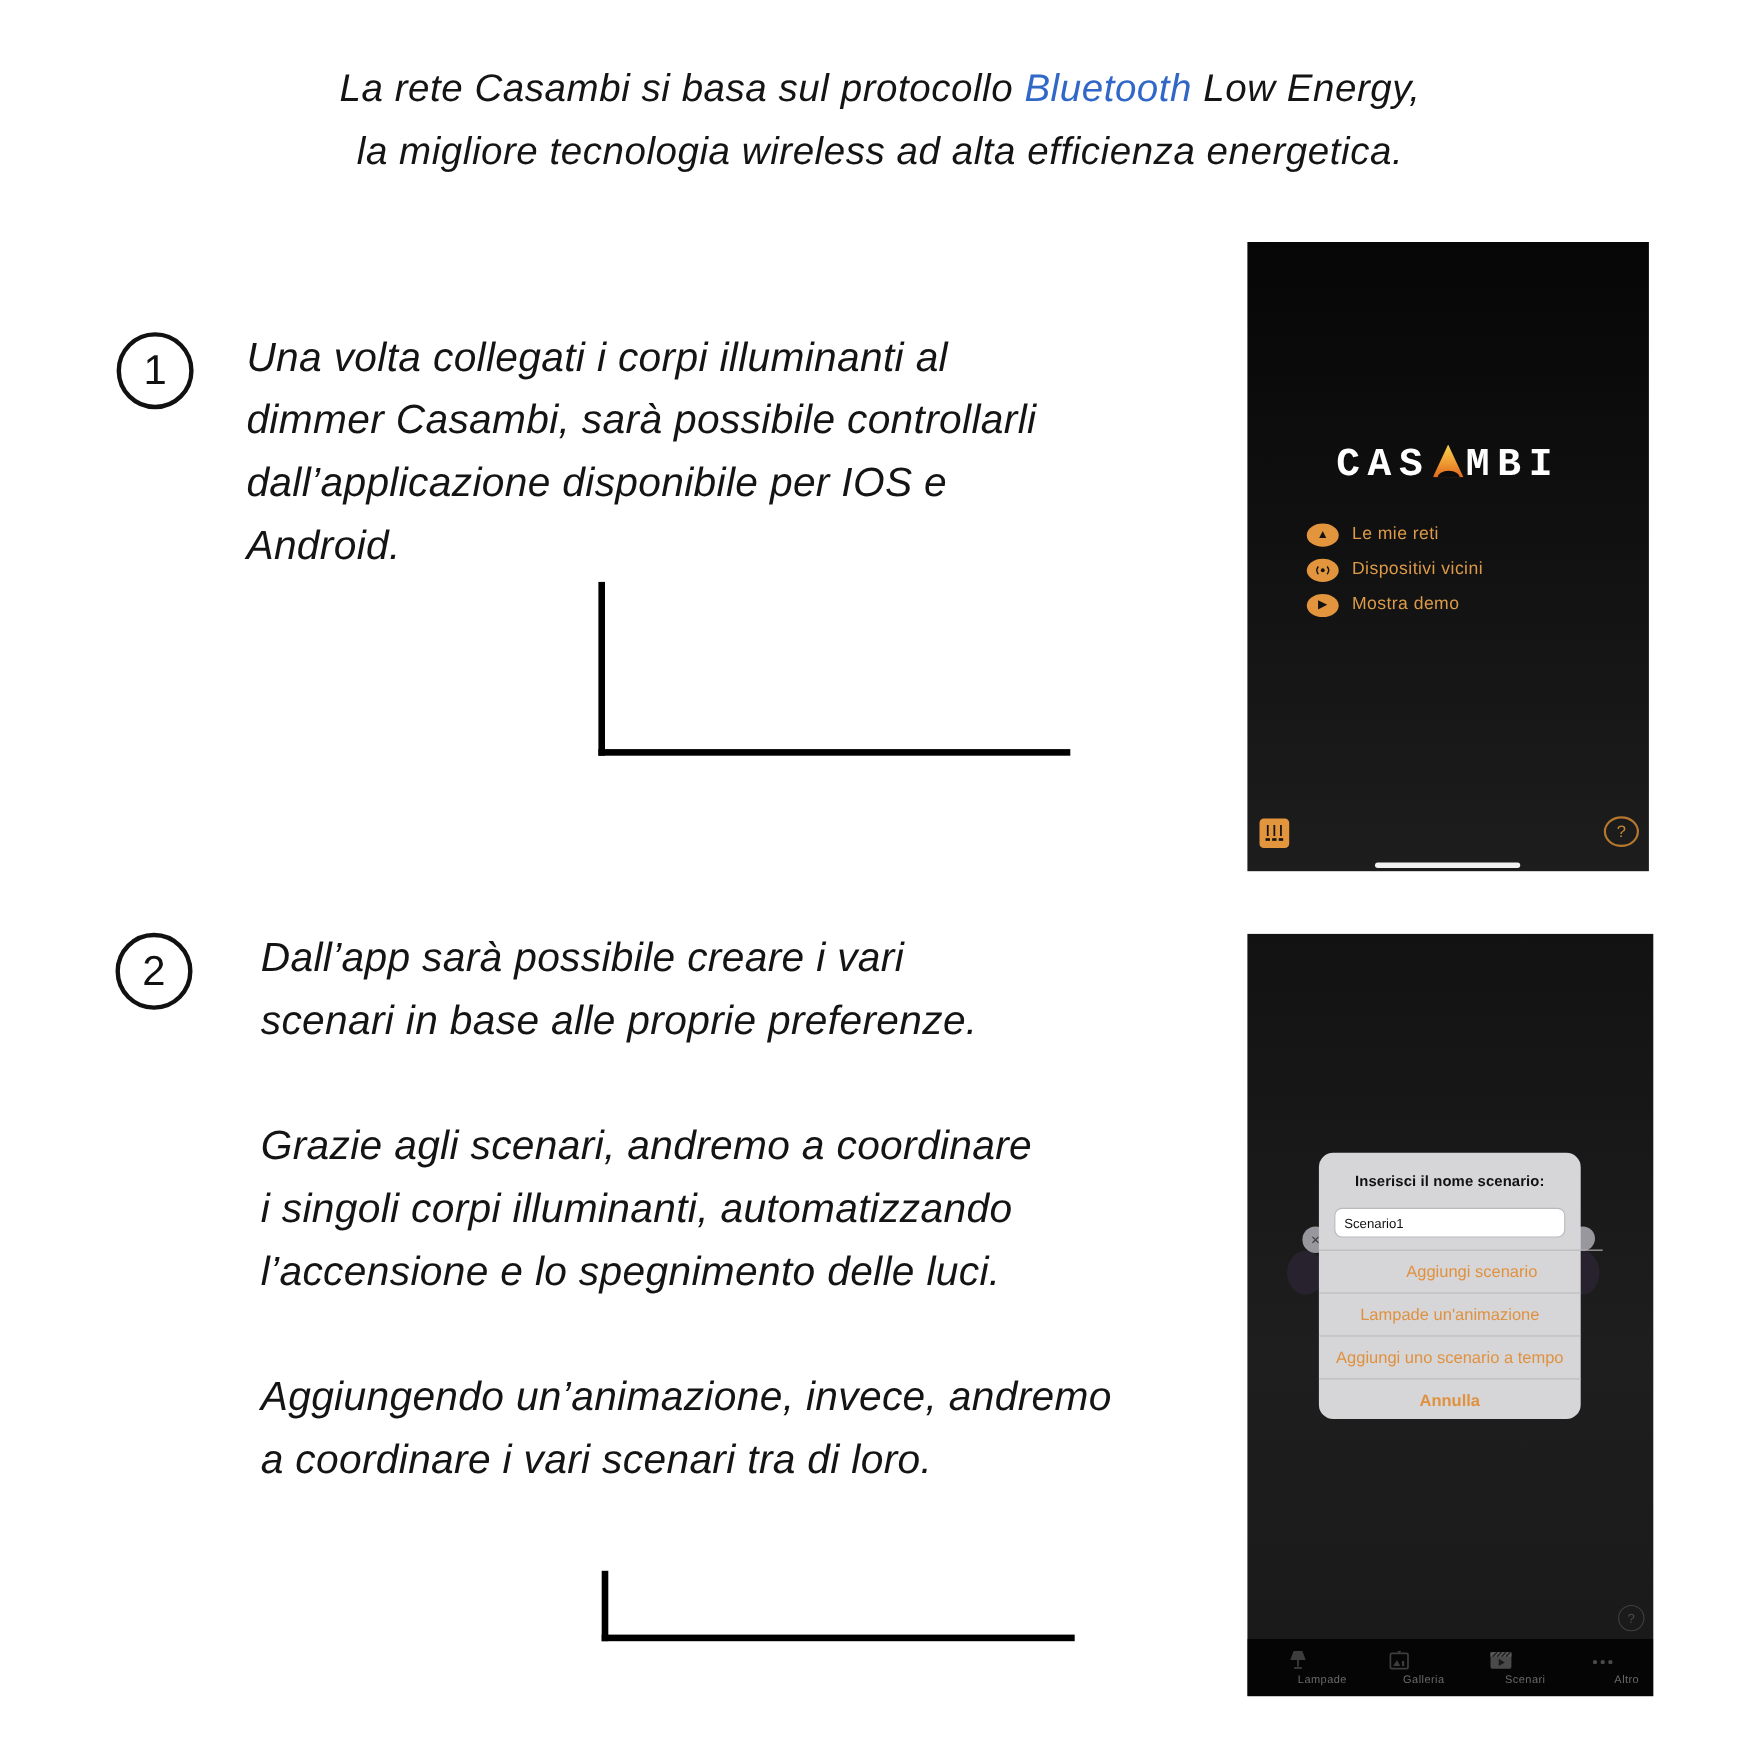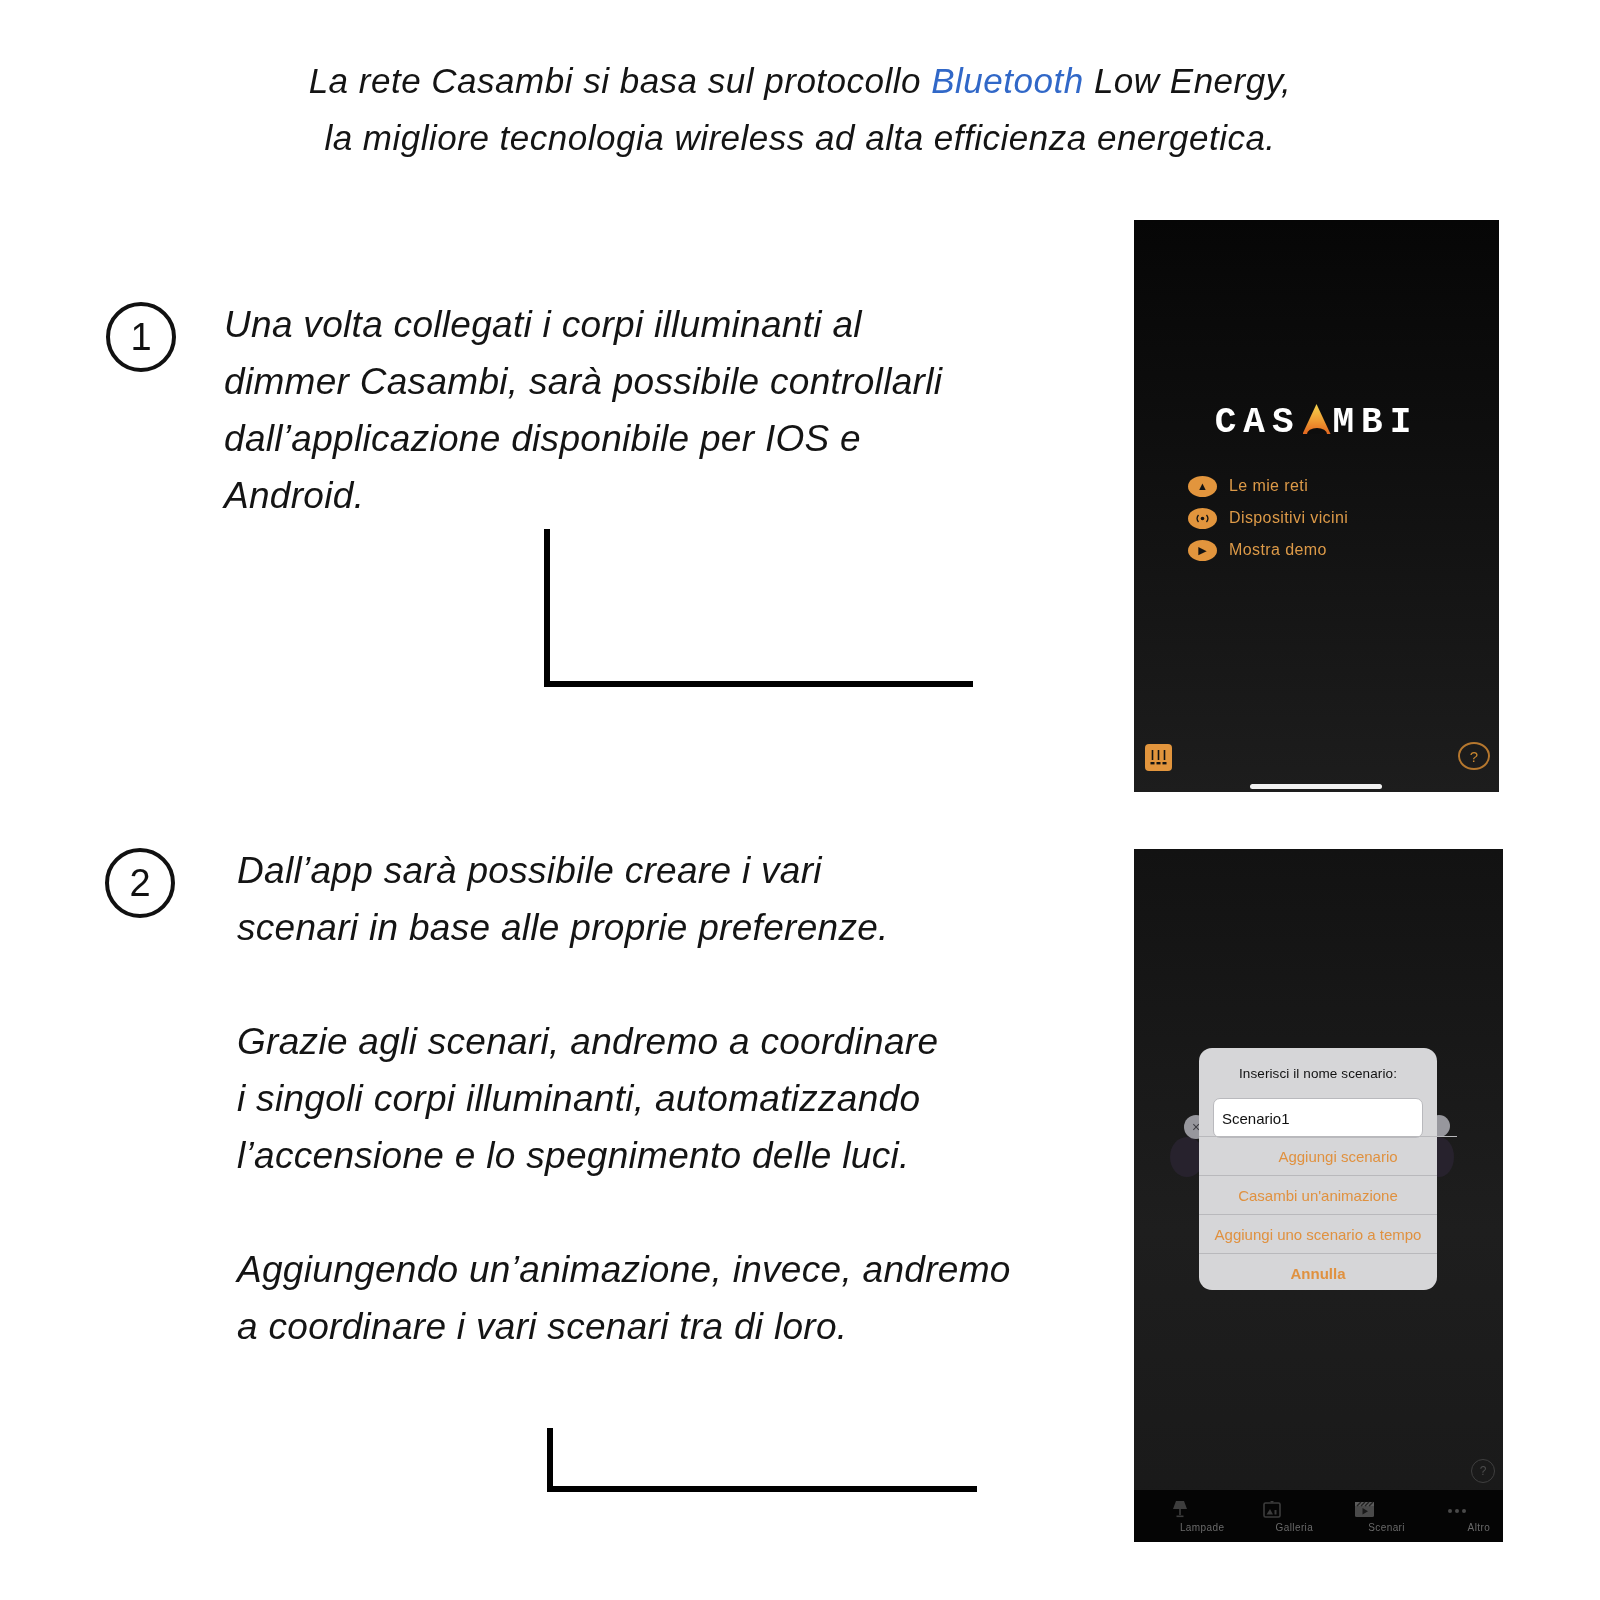--- a/index.html
+++ b/index.html
@@ -77,27 +77,27 @@
   .peek{border-radius:50%;}
   .peek-x{
     width:24px;height:24px;background:#97979d;color:#3a3a40;font-size:14px;
     display:flex;align-items:center;justify-content:center;
   }
   .dialog{
     left:65px;top:199px;width:238px;height:242px;background:#d6d6d8;
     border-radius:13px;z-index:3;font-style:normal;
   }
   .dialog-title{
-    margin-top:18px;text-align:center;font-size:13.5px;font-weight:400;color:#121212;
+    margin-top:18px;text-align:center;font-size:13.5px;font-weight:700;color:#121212;
     letter-spacing:.1px;
   }
   .dialog-input{
-    position:absolute;left:14px;top:50px;width:210px;height:40px;background:#ffffff;
+    position:absolute;left:14px;top:50px;width:210px;height:27px;background:#ffffff;
     border:1px solid #b9b9bd;border-radius:7px;box-sizing:border-box;
-    font-size:15px;color:#111;padding:6px 8px;display:flex;align-items:center;
+    font-size:12px;color:#111;padding:6px 8px;display:flex;align-items:center;
   }
   .dialog-btn{
     position:absolute;left:0;width:238px;height:39px;border-top:1px solid #b9b9bc;
     display:flex;align-items:center;justify-content:center;
     color:#E0913F;font-size:15px;
   }
   .dialog-cancel{font-weight:700;}
   .help2{
     left:337px;top:610px;width:22px;height:22px;border:1.5px solid #3f3f3f;border-radius:50%;
     color:#4c4c4c;font-size:12px;display:flex;align-items:center;justify-content:center;z-index:2;
@@ -199,21 +199,21 @@
 
   <div class="abs dialog">
     <div class="dialog-title">Inserisci il nome scenario:</div>
     <div class="dialog-input">
         <span>Scenario1</span>
       </div>
     <div class="dialog-btn" style="top:88px;padding-left:20px;">
         <span>Aggiungi scenario</span>
       </div>
     <div class="dialog-btn" style="top:127px;">
-        <span>Casambi un'animazione</span>
+        <span>Lampade un'animazione</span>
       </div>
     <div class="dialog-btn" style="top:166px;">
         <span>Aggiungi uno scenario a tempo</span>
       </div>
     <div class="dialog-btn dialog-cancel" style="top:205px;">
         <span>Annulla</span>
       </div>
   </div>
 
   <div class="abs help2">

